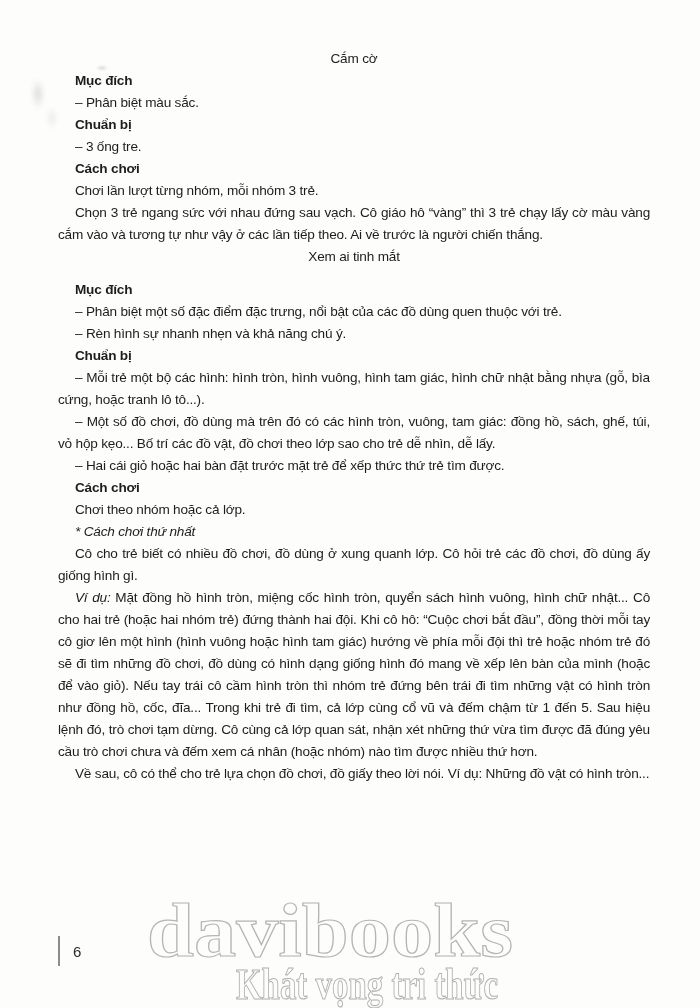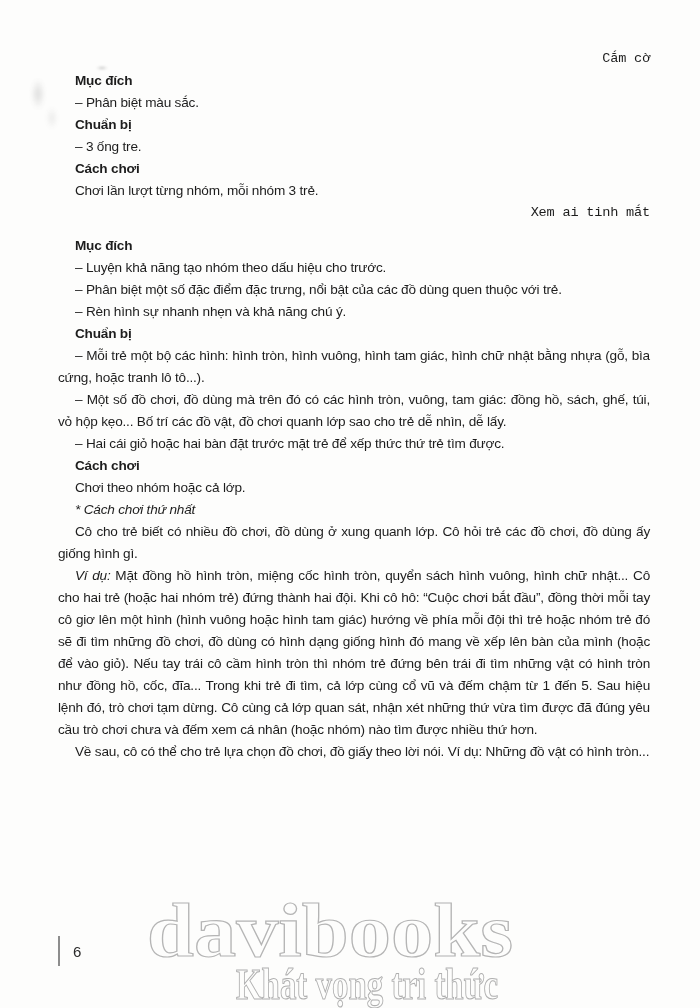--- a/index.html
+++ b/index.html
@@ -22,28 +22,27 @@
     z-index:2;
   }
   .content p,.content h2,.content h3{
     margin:0;
     font-size:13.6px;
     line-height:22px;
     letter-spacing:-0.2px;
     font-weight:normal;
   }
   .section-title{
-    text-align:right;
+    text-align:center;
     font-size:22px;
     line-height:26px;
     font-weight:bold;
     letter-spacing:0;
     margin:8px 0 9px 0;
     text-indent:0;
-    font-family:Liberation Mono, monospace;
   }
   .section-title.second{
     margin-bottom:11px;
   }
   .h{
     font-weight:bold !important;
     text-indent:17px;
   }
   .b{
     text-align:justify;
@@ -105,31 +104,31 @@
     <h2 class="section-title">Cắm cờ</h2>
 
     <h3 class="h">Mục đích</h3>
     <p class="b">– Phân biệt màu sắc.</p>
 
     <h3 class="h">Chuẩn bị</h3>
     <p class="b">– 3 ống tre.</p>
 
     <h3 class="h">Cách chơi</h3>
     <p class="b">Chơi lần lượt từng nhóm, mỗi nhóm 3 trẻ.</p>
+    <p class="b">Chọn 3 trẻ ngang sức với nhau đứng sau vạch. Cô giáo hô “vàng” thì 3 trẻ chạy lấy cờ màu vàng cắm vào và tương tự như vậy ở các lần tiếp theo. Ai về trước là người chiến thắng.</p>
 
     <h2 class="section-title second">Xem ai tinh mắt</h2>
 
     <h3 class="h">Mục đích</h3>
-    <p class="b">– Luyện khả năng tạo nhóm theo dấu hiệu cho trước.</p>
     <p class="b">– Phân biệt một số đặc điểm đặc trưng, nổi bật của các đồ dùng quen thuộc với trẻ.</p>
     <p class="b">– Rèn hình sự nhanh nhẹn và khả năng chú ý.</p>
 
     <h3 class="h">Chuẩn bị</h3>
     <p class="b">– Mỗi trẻ một bộ các hình: hình tròn, hình vuông, hình tam giác, hình chữ nhật bằng nhựa (gỗ, bìa cứng, hoặc tranh lô tô...).</p>
-    <p class="b">– Một số đồ chơi, đồ dùng mà trên đó có các hình tròn, vuông, tam giác: đồng hồ, sách, ghế, túi, vỏ hộp kẹo... Bố trí các đồ vật, đồ chơi quanh lớp sao cho trẻ dễ nhìn, dễ lấy.</p>
+    <p class="b">– Một số đồ chơi, đồ dùng mà trên đó có các hình tròn, vuông, tam giác: đồng hồ, sách, ghế, túi, vỏ hộp kẹo... Bố trí các đồ vật, đồ chơi theo lớp sao cho trẻ dễ nhìn, dễ lấy.</p>
     <p class="b">– Hai cái giỏ hoặc hai bàn đặt trước mặt trẻ để xếp thức thứ trẻ tìm được.</p>
 
     <h3 class="h">Cách chơi</h3>
     <p class="b">Chơi theo nhóm hoặc cả lớp.</p>
     <p class="b i">* Cách chơi thứ nhất</p>
     <p class="b">Cô cho trẻ biết có nhiều đồ chơi, đồ dùng ở xung quanh lớp. Cô hỏi trẻ các đồ chơi, đồ dùng ấy giống hình gì.</p>
     <p class="b"><i class="lead-italic">Ví dụ:</i><span> Mặt đồng hồ hình tròn, miệng cốc hình tròn, quyển sách hình vuông, hình chữ nhật... Cô cho hai trẻ (hoặc hai nhóm trẻ) đứng thành hai đội. Khi cô hô: “Cuộc chơi bắt đầu”, đồng thời mỗi tay cô giơ lên một hình (hình vuông hoặc hình tam giác) hướng về phía mỗi đội thì trẻ hoặc nhóm trẻ đó sẽ đi tìm những đồ chơi, đồ dùng có hình dạng giống hình đó mang về xếp lên bàn của mình (hoặc để vào giỏ). Nếu tay trái cô cầm hình tròn thì nhóm trẻ đứng bên trái đi tìm những vật có hình tròn như đồng hồ, cốc, đĩa... Trong khi trẻ đi tìm, cả lớp cùng cổ vũ và đếm chậm từ 1 đến 5. Sau hiệu lệnh đó, trò chơi tạm dừng. Cô cùng cả lớp quan sát, nhận xét những thứ vừa tìm được đã đúng yêu cầu trò chơi chưa và đếm xem cá nhân (hoặc nhóm) nào tìm được nhiều thứ hơn.</span></p>
     <p class="b">Về sau, cô có thể cho trẻ lựa chọn đồ chơi, đồ giấy theo lời nói. Ví dụ: Những đồ vật có hình tròn...</p>
   </div>
 

